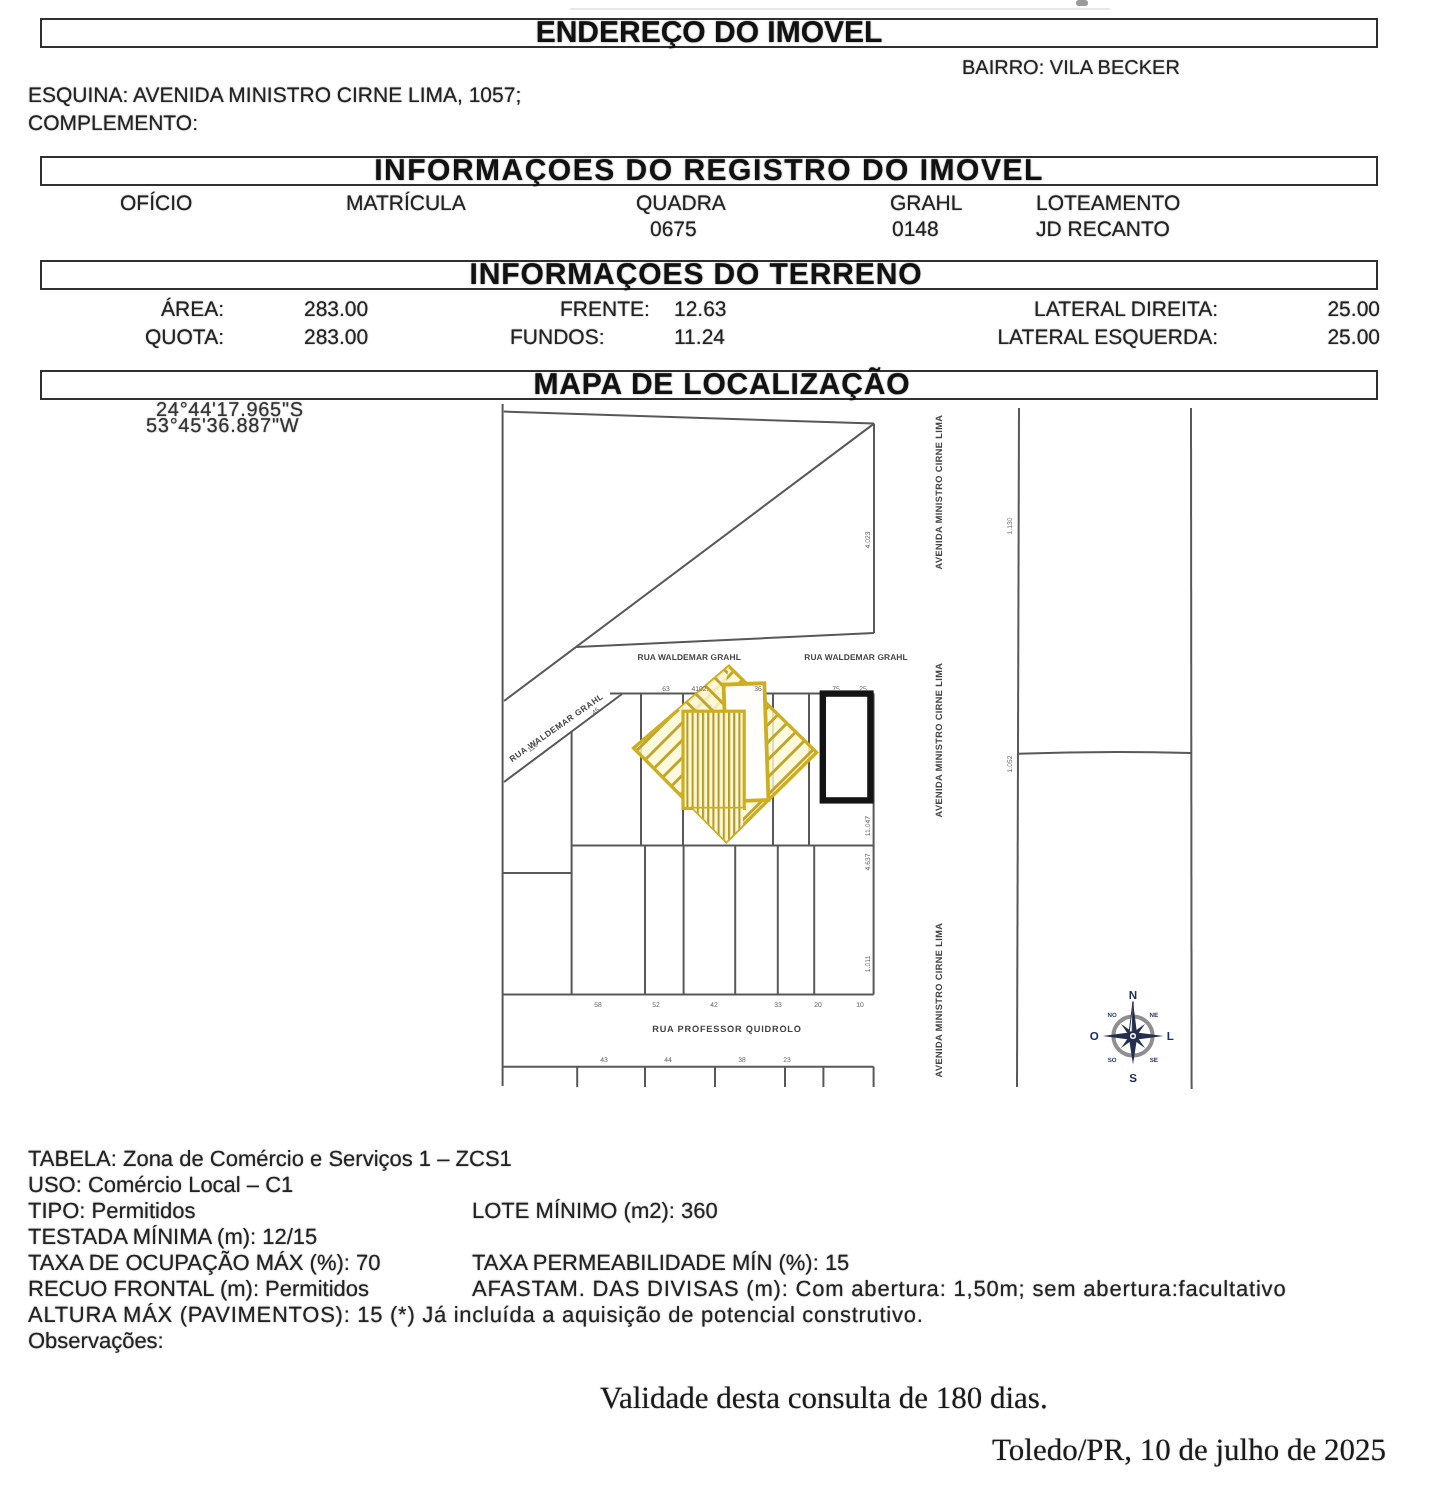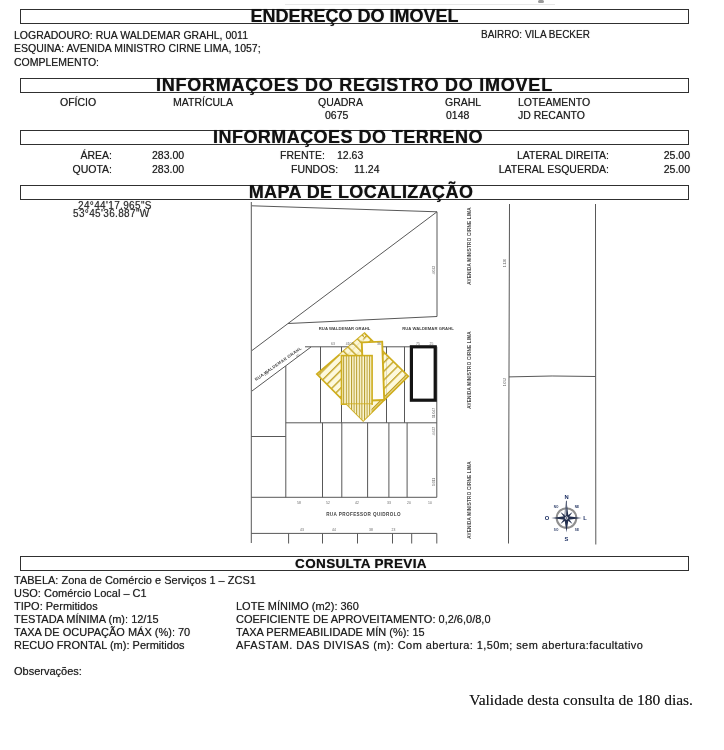--- a/index.html
+++ b/index.html
@@ -1,34 +1,33 @@
 <!DOCTYPE html>
 <html><head>
 <meta charset="utf-8">
 <style>
   html,body{margin:0;padding:0;background:#fff;}
   #page{position:relative;width:724px;height:750px;background:#ffffff;overflow:hidden;
         font-family:"Liberation Sans",sans-serif;color:#222;}
   .t{position:absolute;white-space:nowrap;font-size:10.5px;line-height:10px;color:#222;text-shadow:0 0 0.7px rgba(40,40,40,0.7);}
   .c{font-size:11px;}
   .box{position:absolute;left:20px;width:667px;height:13px;border:1.3px solid #303030;
-       text-align:center;font-weight:bold;font-size:18px;line-height:13px;color:#111;text-shadow:0 0 0.8px rgba(20,20,20,0.75);}
+       text-align:center;font-weight:bold;font-size:15px;line-height:13px;color:#111;text-shadow:0 0 0.8px rgba(20,20,20,0.75);}
   .serif{position:absolute;white-space:nowrap;font-family:"Liberation Serif",serif;
          font-size:15.5px;color:#1a1a1a;text-shadow:0 0 0.6px rgba(30,30,30,0.6);}
 </style>
 </head>
 <body>
 <div id="page">
 
   <div style="position:absolute;left:285px;top:4px;width:270px;height:1px;background:#e8e8e8;"></div>
   <div style="position:absolute;left:538px;top:0px;width:6px;height:3px;background:#9a9a9a;border-radius:2px;"></div>
 
   <div class="box" style="top:9px;">ENDEREÇO DO IMOVEL</div>
 
-  <div class="t" style="left:14px;top:29.5px;">LOGRADOURO: RUA WALDEMAR GRAHL, 0011</div>
 
   <div class="t" style="left:481px;top:29.5px;font-size:10px;">BAIRRO: VILA BECKER</div>
 
   <div class="t" style="left:14px;top:43px;">ESQUINA: AVENIDA MINISTRO CIRNE LIMA, 1057;</div>
 
   <div class="t" style="left:14px;top:56.5px;">COMPLEMENTO:</div>
 
   <div class="box" style="top:77.5px;letter-spacing:0.75px;">INFORMAÇOES DO REGISTRO DO IMOVEL</div>
 
   <div class="t" style="left:60px;top:96.5px;">OFÍCIO</div>
@@ -45,22 +44,22 @@
 
   <div class="t" style="left:0px;top:149.5px;width:112px;text-align:right;">ÁREA:</div>
   <div class="t" style="left:152px;top:149.5px;">283.00</div>
   <div class="t" style="left:249px;top:149.5px;padding-left:31px;">FRENTE:</div>
   <div class="t" style="left:337px;top:149.5px;">12.63</div>
   <div class="t" style="left:400px;top:149.5px;width:209px;text-align:right;">LATERAL DIREITA:</div>
   <div class="t" style="left:600px;top:149.5px;width:90px;text-align:right;">25.00</div>
 
   <div class="t" style="left:0px;top:163.5px;width:112px;text-align:right;">QUOTA:</div>
   <div class="t" style="left:152px;top:163.5px;">283.00</div>
-  <div class="t" style="left:255px;top:163.5px;margin-left:36px;">FUNDOS:</div>
-  <div class="t" style="left:354px;top:163.5px;">11.24</div>
+  <div class="t" style="left:255px;top:163.5px;">FUNDOS:</div>
+  <div class="t" style="left:337px;top:163.5px;">11.24</div>
   <div class="t" style="left:400px;top:163.5px;width:209px;text-align:right;">LATERAL ESQUERDA:</div>
   <div class="t" style="left:600px;top:163.5px;width:90px;text-align:right;">25.00</div>
 
   <div class="box" style="top:185px;text-indent:13px;letter-spacing:0.4px;">MAPA DE LOCALIZAÇÃO</div>
 
   <div class="t" style="left:78px;top:200.5px;font-size:10px;letter-spacing:0.35px;color:#333;">24°44'17.965"S</div>
   <div class="t" style="left:73px;top:209px;font-size:10px;letter-spacing:0.35px;color:#333;">53°45'36.887"W</div>
 
   <svg id="map" style="position:absolute;left:0;top:195px;" width="724" height="355" viewBox="0 195 724 355">
     <defs>
@@ -217,36 +216,36 @@
         <g font-size="3.1" fill="#2a3b66">
           <text x="-10.4" y="-9.6">NO</text>
             <text x="10.4" y="-9.6">NE</text>
           <text x="-10.4" y="13">SO</text>
             <text x="10.4" y="13">SE</text>
         </g>
       </g>
     </g>
   </svg>
 
-  <div class="box" style="top:556px;text-indent:13px;letter-spacing:0.35px;font-size:13.5px;">CONSULTA PREVIA</div>
 
   <div class="t c" style="left:14px;top:575px;">TABELA: Zona de Comércio e Serviços 1 – ZCS1</div>
 
   <div class="t c" style="left:14px;top:588px;">USO: Comércio Local – C1</div>
 
   <div class="t c" style="left:14px;top:601px;">TIPO: Permitidos</div>
   <div class="t c" style="left:236px;top:601px;">LOTE MÍNIMO (m2): 360</div>
 
   <div class="t c" style="left:14px;top:614px;">TESTADA MÍNIMA (m): 12/15</div>
-  <div class="t c" style="left:236px;top:614px;">COEFICIENTE DE APROVEITAMENTO: 0,2/6,0/8,0</div>
 
   <div class="t c" style="left:14px;top:627px;text-align:right;">TAXA DE OCUPAÇÃO MÁX (%): 70</div>
   <div class="t c" style="left:236px;top:627px;">TAXA PERMEABILIDADE MÍN (%): 15</div>
 
   <div class="t c" style="left:14px;top:640px;">RECUO FRONTAL (m): Permitidos</div>
   <div class="t c" style="left:236px;top:640px;letter-spacing:0.4px;">AFASTAM. DAS DIVISAS (m): Com abertura: 1,50m; sem abertura:facultativo</div>
 
+  <div class="t c" style="left:14px;top:653px;letter-spacing:0.36px;">ALTURA MÁX (PAVIMENTOS): 15 (*) Já incluída a aquisição de potencial construtivo.</div>
 
   <div class="t c" style="left:14px;top:666px;">Observações:</div>
 
-  <div class="serif" style="left:300px;top:691px;width:393px;text-align:right;">Validade desta consulta de 180 dias.</div>
-
+  <div class="serif" style="left:300px;top:691px;width:393px;">Validade desta consulta de 180 dias.</div>
+
+  <div class="serif" style="left:300px;top:716.5px;width:393px;text-align:right;">Toledo/PR, 10 de julho de 2025</div>
 </div>
 
 </body></html>

